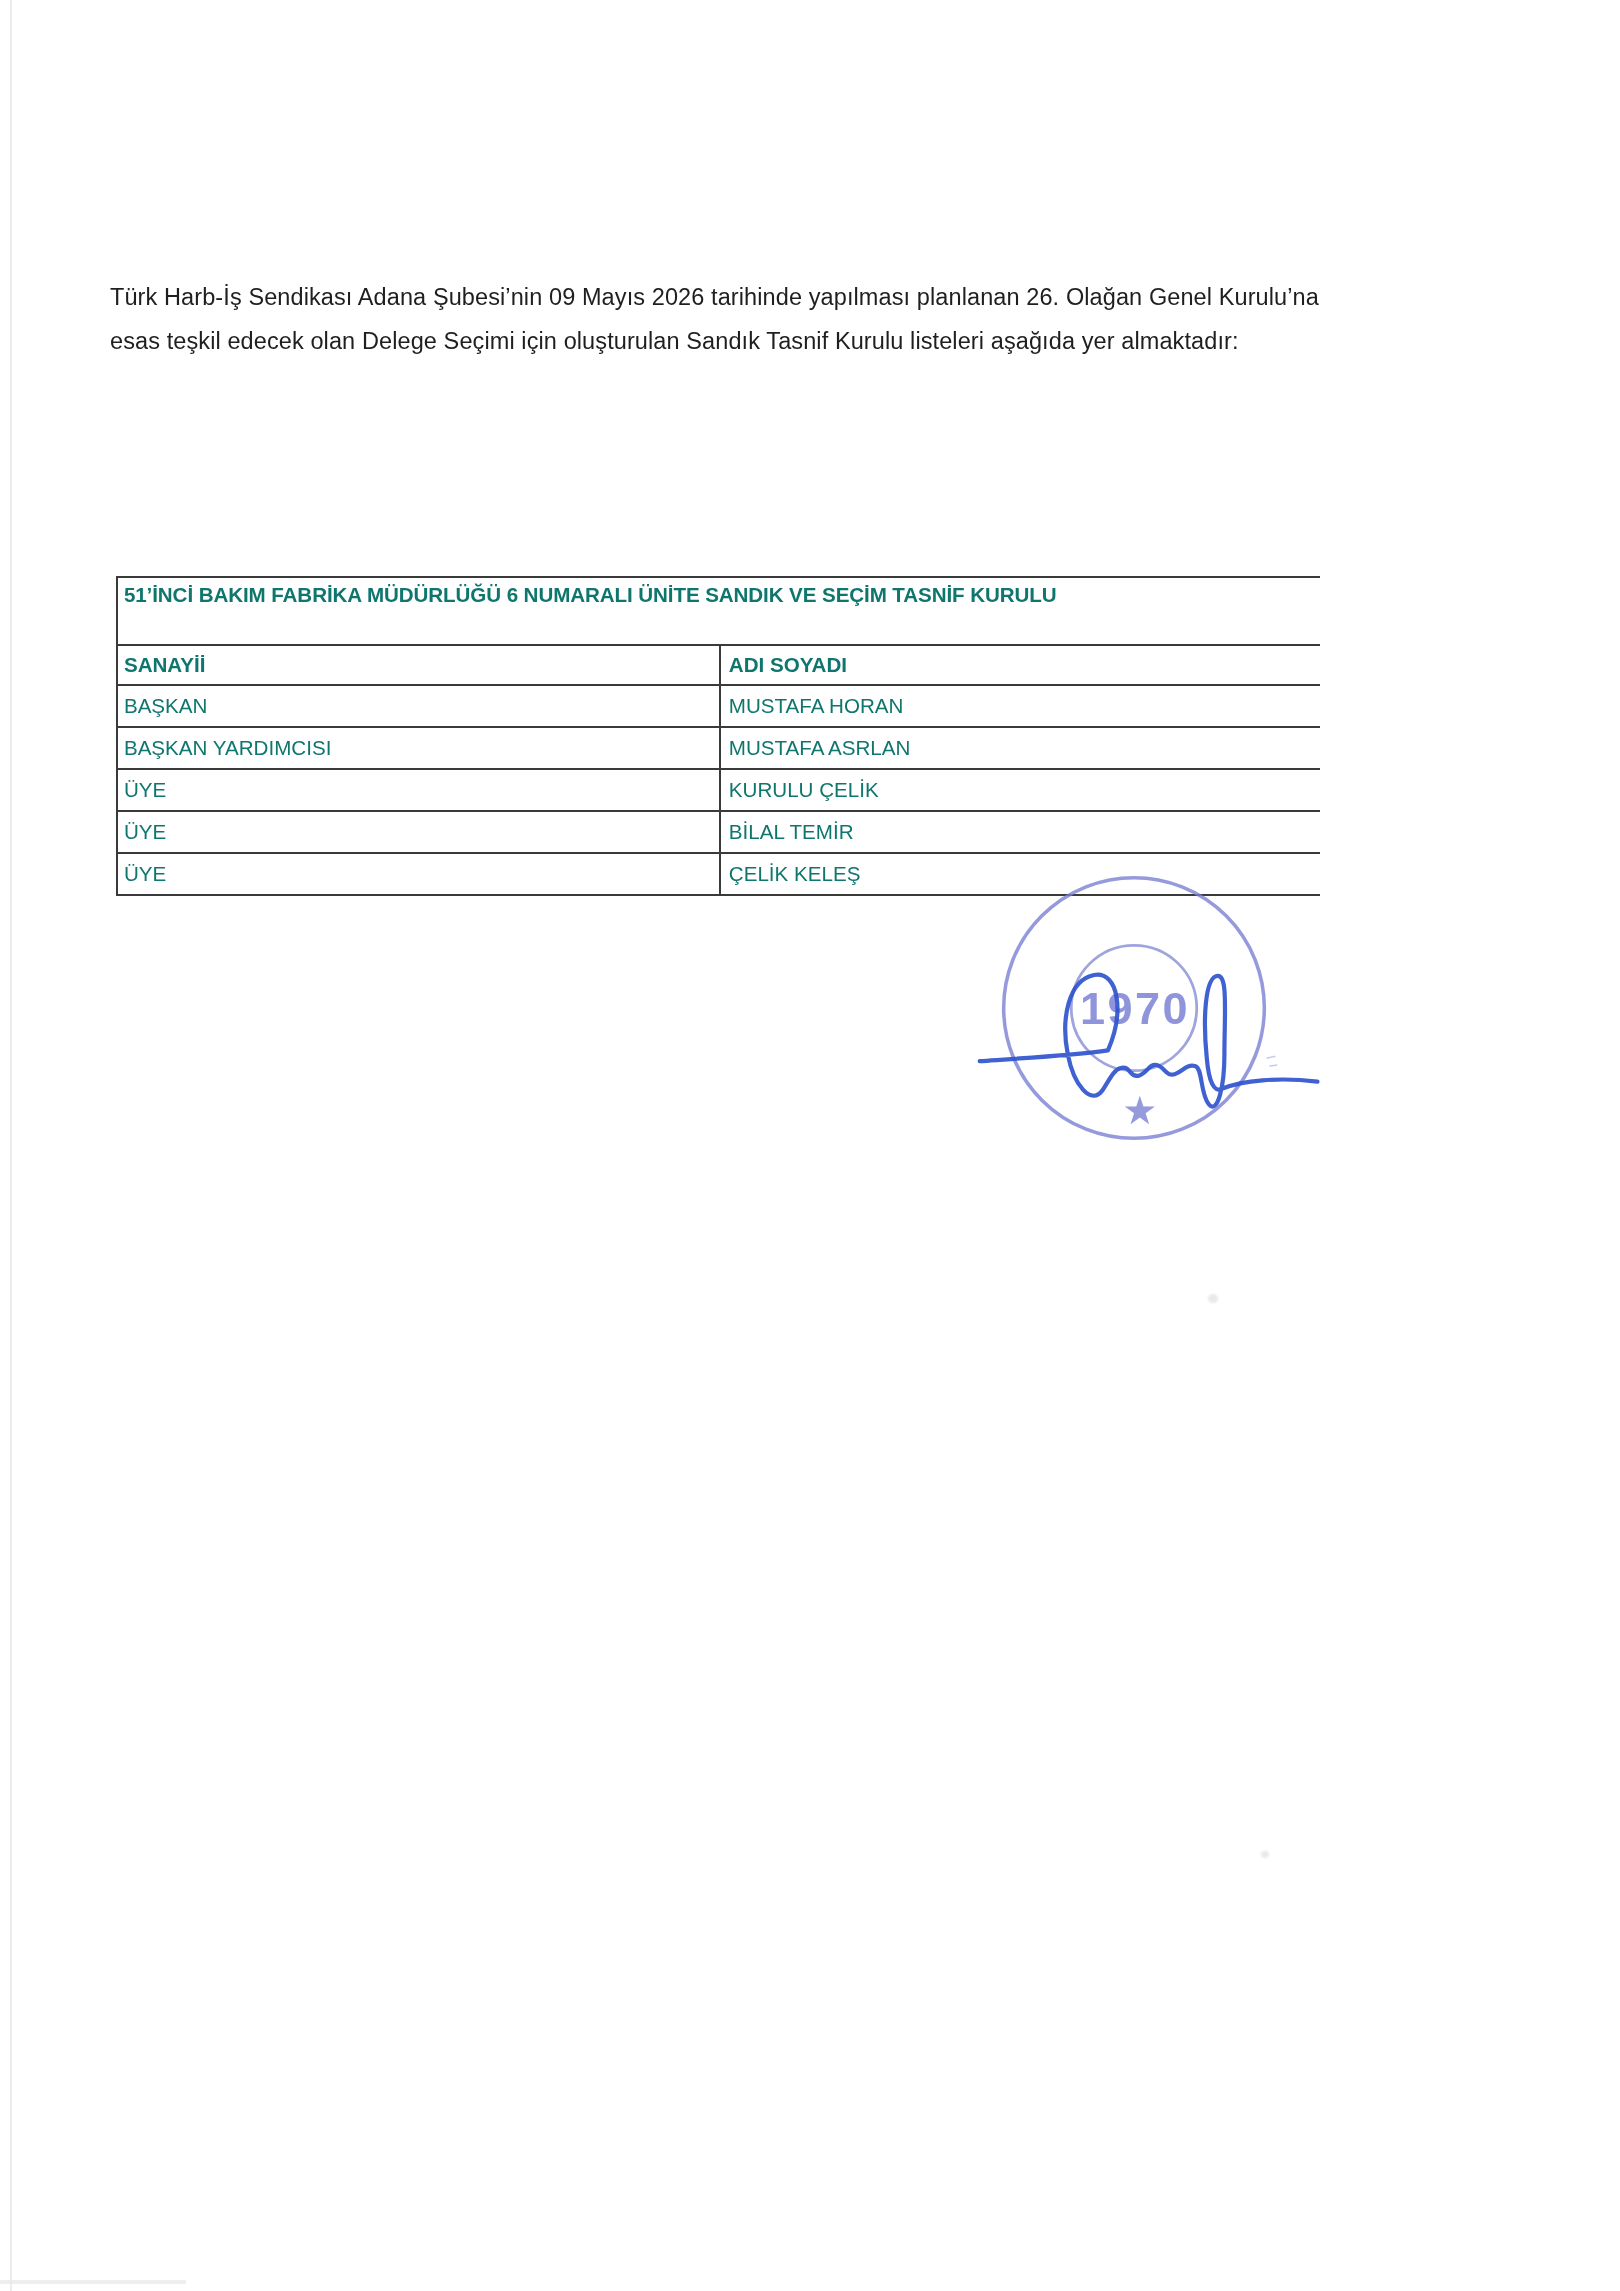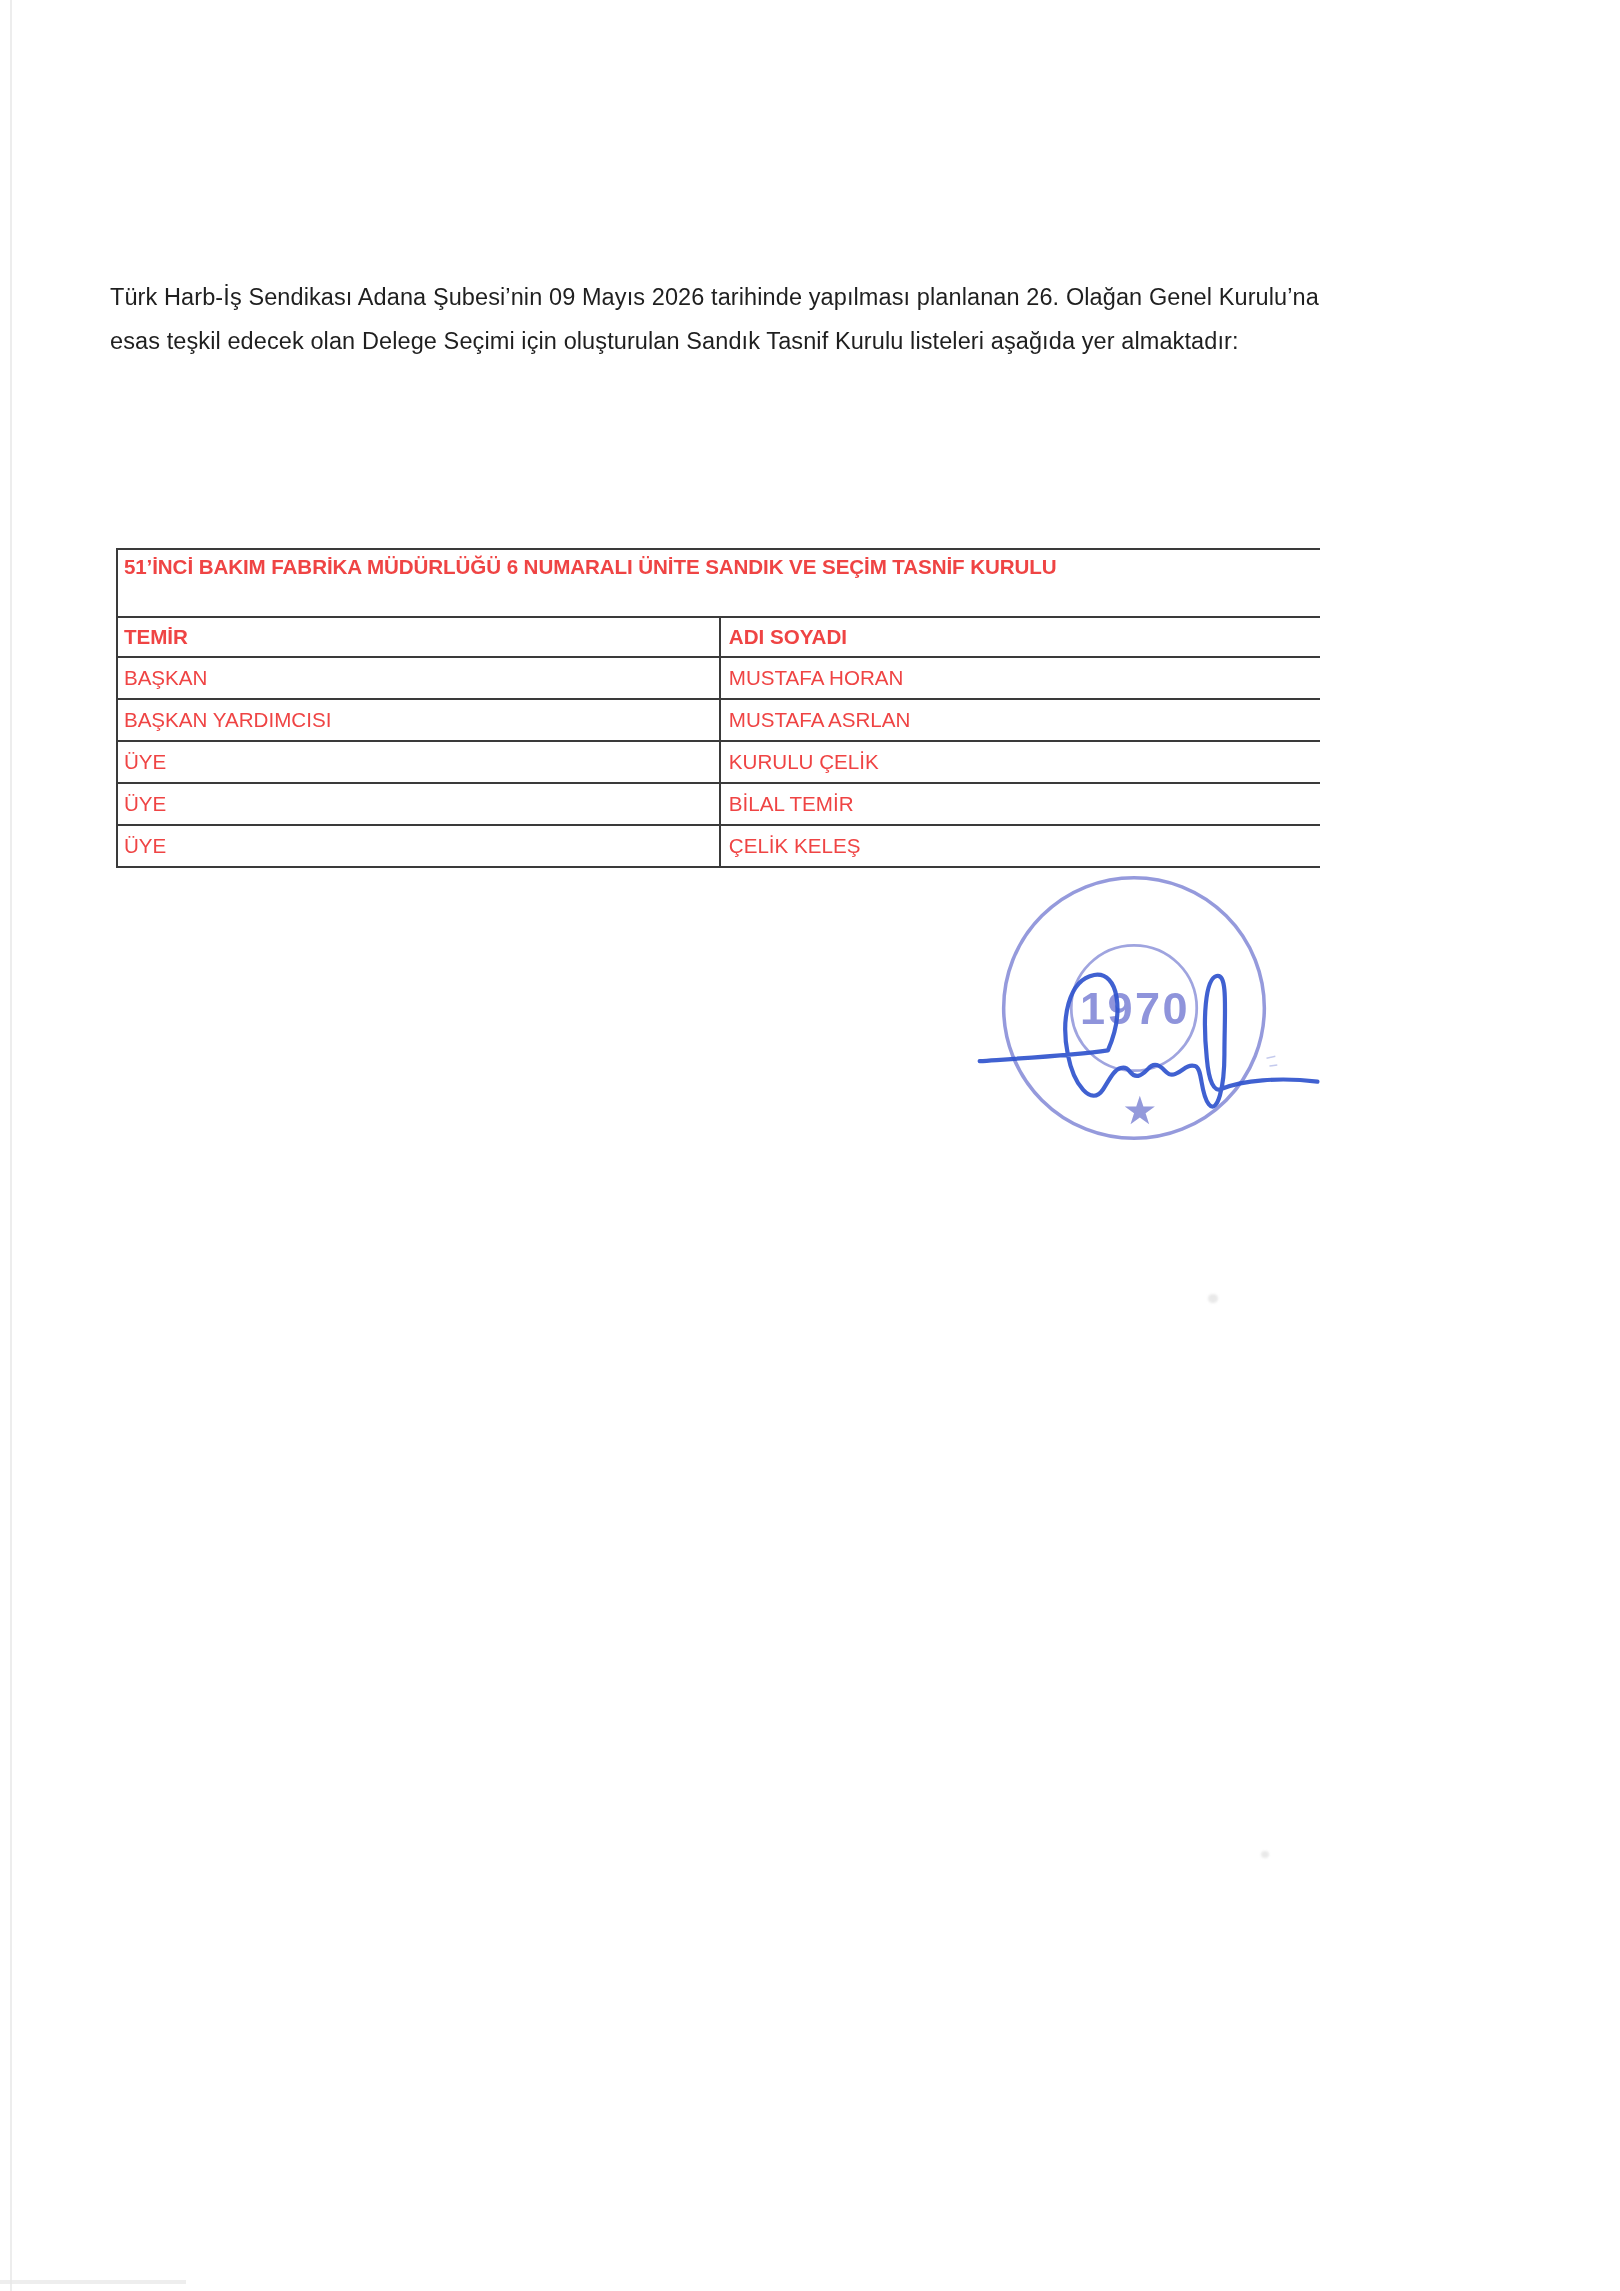--- a/index.html
+++ b/index.html
@@ -30,25 +30,25 @@
 
   
   .intro{
     position:absolute; left:110px; top:275px;
     font-size:23.5px; line-height:44px; color:#1f1f1f;
     white-space:nowrap; letter-spacing:0.1px;
   }
 
   
   table.roster{
-    position:absolute; left:116px; top:548px;
+    position:absolute; left:116px; top:576px;
     width:1409px;
     border-collapse:collapse;
     table-layout:fixed;
-    font-size:20.6px; color:#ef4444;
+    font-size:20.6px; color:#0f766e;
   }
   table.roster td{
     border:2px solid #3a3a3a;
     padding:0 0 0 5.9px;
     vertical-align:middle;
     overflow:hidden; white-space:nowrap;
   }
   table.roster td.c2{ padding-left:7.8px;margin-left:32px; }
   tr.title-row td{
     height:61px; vertical-align:top; padding-top:4.9px;
@@ -87,21 +87,21 @@
   <table class="roster">
     <colgroup>
         <col class="c1">
         <col class="c2">
       </colgroup>
     <tbody>
         <tr class="title-row">
       <td colspan="2">51’İNCİ BAKIM FABRİKA MÜDÜRLÜĞÜ 6 NUMARALI ÜNİTE SANDIK VE SEÇİM TASNİF KURULU</td>
     </tr>
     <tr class="header-row">
-      <td>TEMİR</td>
+      <td>SANAYİİ</td>
       <td class="c2">ADI SOYADI</td>
     </tr>
     <tr class="data-row">
       <td>BAŞKAN</td>
       <td class="c2">MUSTAFA HORAN</td>
     </tr>
     <tr class="data-row">
       <td>BAŞKAN YARDIMCISI</td>
       <td class="c2">MUSTAFA ASRLAN</td>
     </tr>

